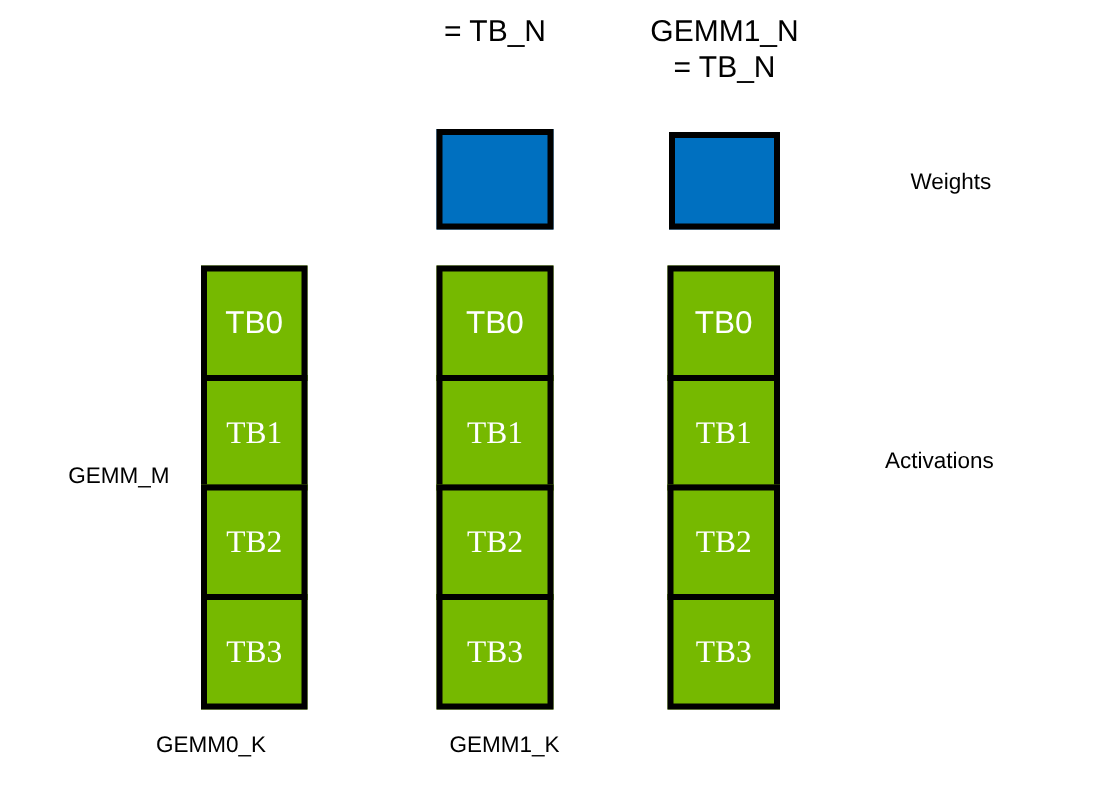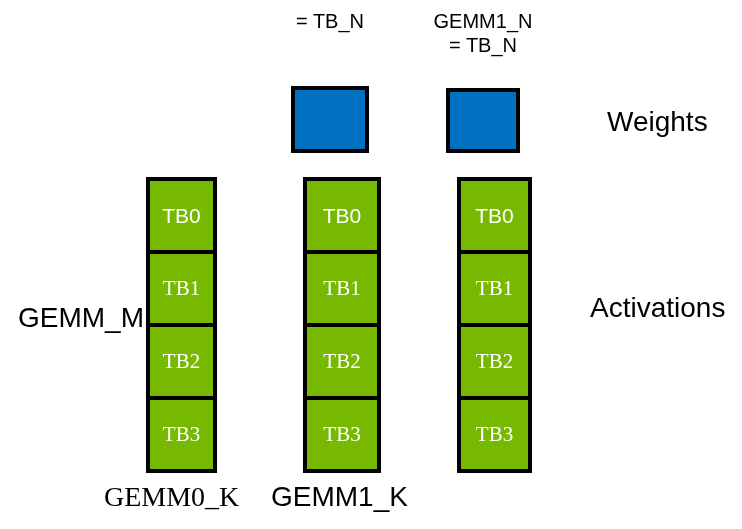--- a/index.html
+++ b/index.html
@@ -21,45 +21,45 @@
     font-size: 20px;
     line-height: 24px;
     font-weight: 400;
   }
   .shape {
     position: absolute;
     border: 4px solid #000000;
   }
   .weight-box-0 { left: 291px; top: 86px;  width: 78px; height: 67px; }
   .weight-box-1 { left: 446px; top: 88px;  width: 74px; height: 65px; }
-  .tb-column { position: absolute; top: 177px; margin-left: 12px; }
+  .tb-column { position: absolute; top: 177px; }
   .tb-column-0 { left: 134px; width: 71px; }
   .tb-column-1 { left: 291px; width: 78px; }
   .tb-column-2 { left: 445px; width: 75px; }
   .tb-cell {
     width: 100%;
     height: 77px;
     border: 4px solid #000000;
     display: flex;
     align-items: center;
     justify-content: center;
     font-size: 21px;
     color: #ffffff;
   }
   .tb-cell + .tb-cell { margin-top: -4px; font-family: Liberation Serif, serif; }
   .side-label {
     position: absolute;
-    font-size: 28px;
+    font-size: 15px;
     line-height: 24px;
     white-space: nowrap;
   }
   .gemm-m-label      { left: 18px;  top: 306px; width: 95px; text-align: right; }
   .weights-label     { left: 607px; top: 110px; }
   .activations-label { left: 590px; top: 296px; }
-  .gemm0-k-label     { left: 104px; top: 485px; width: 102px; text-align: center; font-family: Liberation Serif, serif; }
+  .gemm0-k-label     { left: 104px; top: 485px; width: 102px; text-align: left; }
   .gemm1-k-label     { left: 271px; top: 485px; width: 102px; text-align: right; }
 </style>
 </head>
 <body>
 
 <div class="canvas">
 
   <div class="top-label" style="left:250px">
     <div>= TB_N</div>
   </div>

